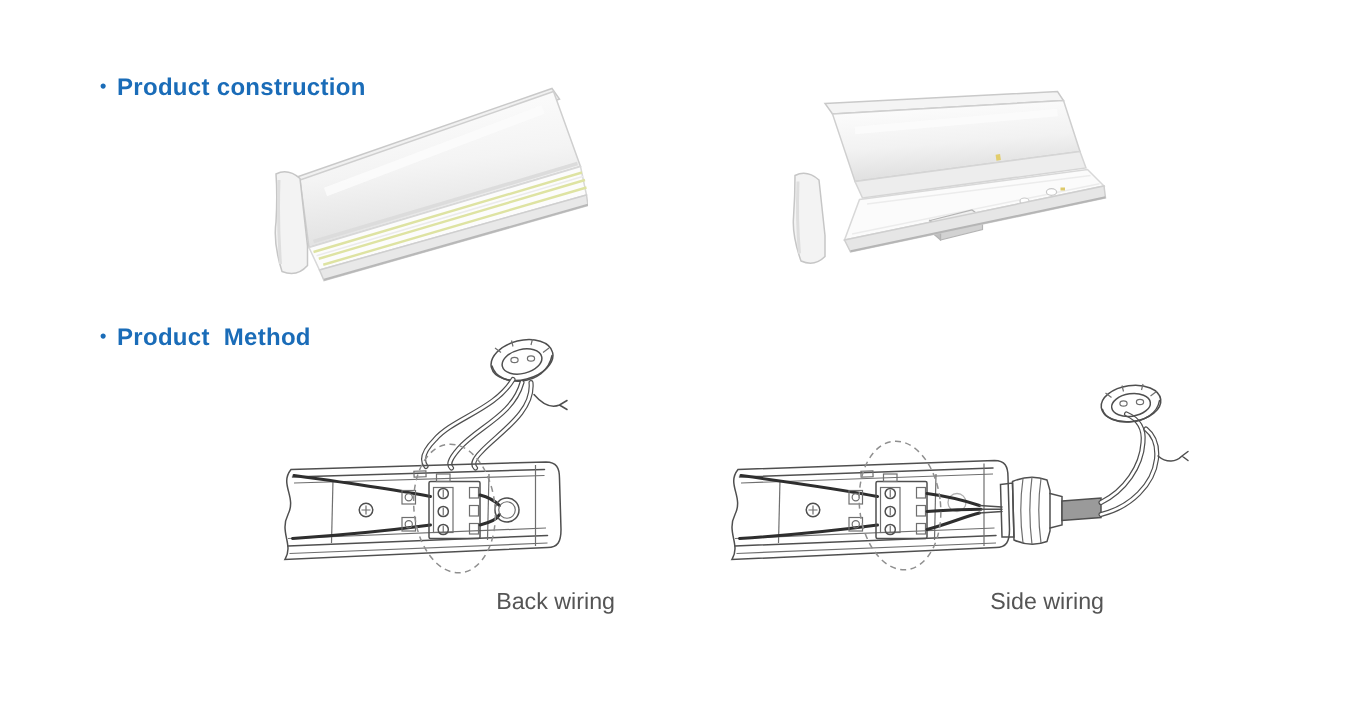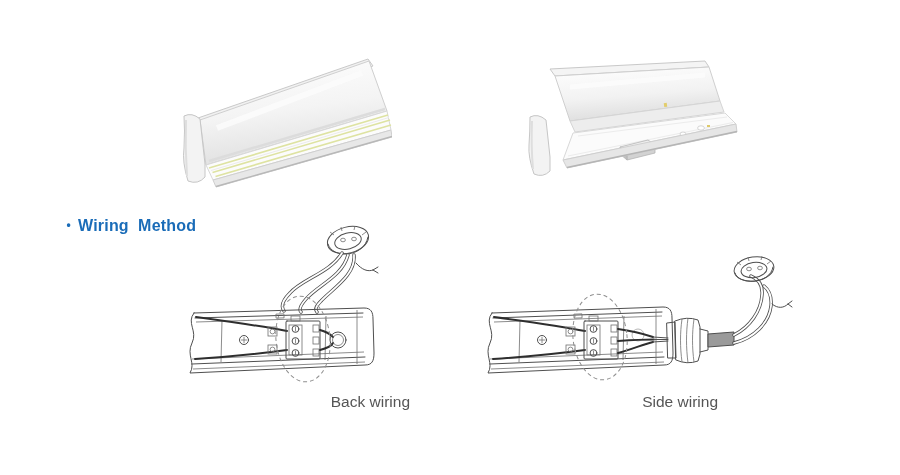--- a/index.html
+++ b/index.html
@@ -12,33 +12,36 @@
     letter-spacing:.2px;white-space:pre;
   }
   .heading .bullet{font-size:12px;vertical-align:2px;margin-right:7px;}
   #h-construction{top:32px;}
   #h-wiring{top:199px;}
   .fig{position:absolute;}
   .caption{
     position:absolute;top:393px;font-size:15.5px;color:#555555;text-align:right;
   }
   #cap-back{left:180px;width:230px;}
-  #cap-side{left:478px;width:240px;}
+  #cap-side{left:496px;width:240px;}
   svg{display:block;}
   .ln{stroke:#4f4f4f;stroke-width:1;fill:none;stroke-linecap:round;}
   .lnt{stroke:#6f6f6f;stroke-width:.8;fill:none;}
   .wire{stroke:#2e2e2e;stroke-width:2;fill:none;stroke-linecap:round;}
   .wout{stroke:#4f4f4f;stroke-width:3.4;fill:none;stroke-linecap:round;}
   .wfill{stroke:#ffffff;stroke-width:1.8;fill:none;stroke-linecap:round;}
 </style>
 </head>
 <body>
 
 <div id="page">
 
+  <div id="h-construction" class="heading">
+    <span class="bullet">•</span><span>Product construction</span>
+  </div>
 
   <svg class="fig" style="left:172px;top:58px" width="220" height="140" viewBox="0 0 220 140">
     <defs>
       <linearGradient id="lidG1" x1="0" y1="0" x2="0.25" y2="1">
         <stop offset="0" stop-color="#ffffff"></stop>
           <stop offset="0.55" stop-color="#f4f4f4"></stop>
           <stop offset="1" stop-color="#e0e0e0"></stop>
       </linearGradient>
     </defs>
 
@@ -94,21 +97,21 @@
     <rect x="192" y="68" width="3" height="2" fill="#ddc96a"></rect>
 
     <path d="M48,103 L221,67 L222,75 L52,111 Z" fill="#e6e6e6" stroke="#cfcfcf" stroke-width="1"></path>
     <path d="M52,110.5 L222,74.5" stroke="#b5b5b5" stroke-width="1.4" fill="none"></path>
 
     <path d="M15,60 Q23,56 31,63 L35,100 L35,114 Q28,121 19,117 Q13,100 14,88 Q15,74 15,60 Z" fill="#f3f3f3" stroke="#c6c6c6" stroke-width="1"></path>
     <path d="M17,64 Q16,90 18,112" stroke="#dedede" stroke-width="2" fill="none"></path>
   </svg>
 
   <div id="h-wiring" class="heading">
-    <span class="bullet">•</span><span>Wiring  Method</span>
+    <span class="bullet">•</span><span>Product  Method</span>
   </div>
 
   <svg class="fig" style="left:180px;top:215px" width="230" height="200" viewBox="0 0 230 200">
 
     <g>
       <ellipse cx="168" cy="25" rx="21" ry="13" class="ln" transform="rotate(-14 168 25)"></ellipse>
       <ellipse cx="168" cy="26" rx="13.5" ry="8" class="ln" transform="rotate(-14 168 26)"></ellipse>
       <path d="M148,29 C152,44 184,43 188,22" class="ln"></path>
       <path d="M150,17 L154,20 M161,12 L162,16 M175,11 L174,15 M186,17 L182,20" class="lnt"></path>
       <ellipse cx="163" cy="25" rx="2.4" ry="1.8" class="lnt"></ellipse>

